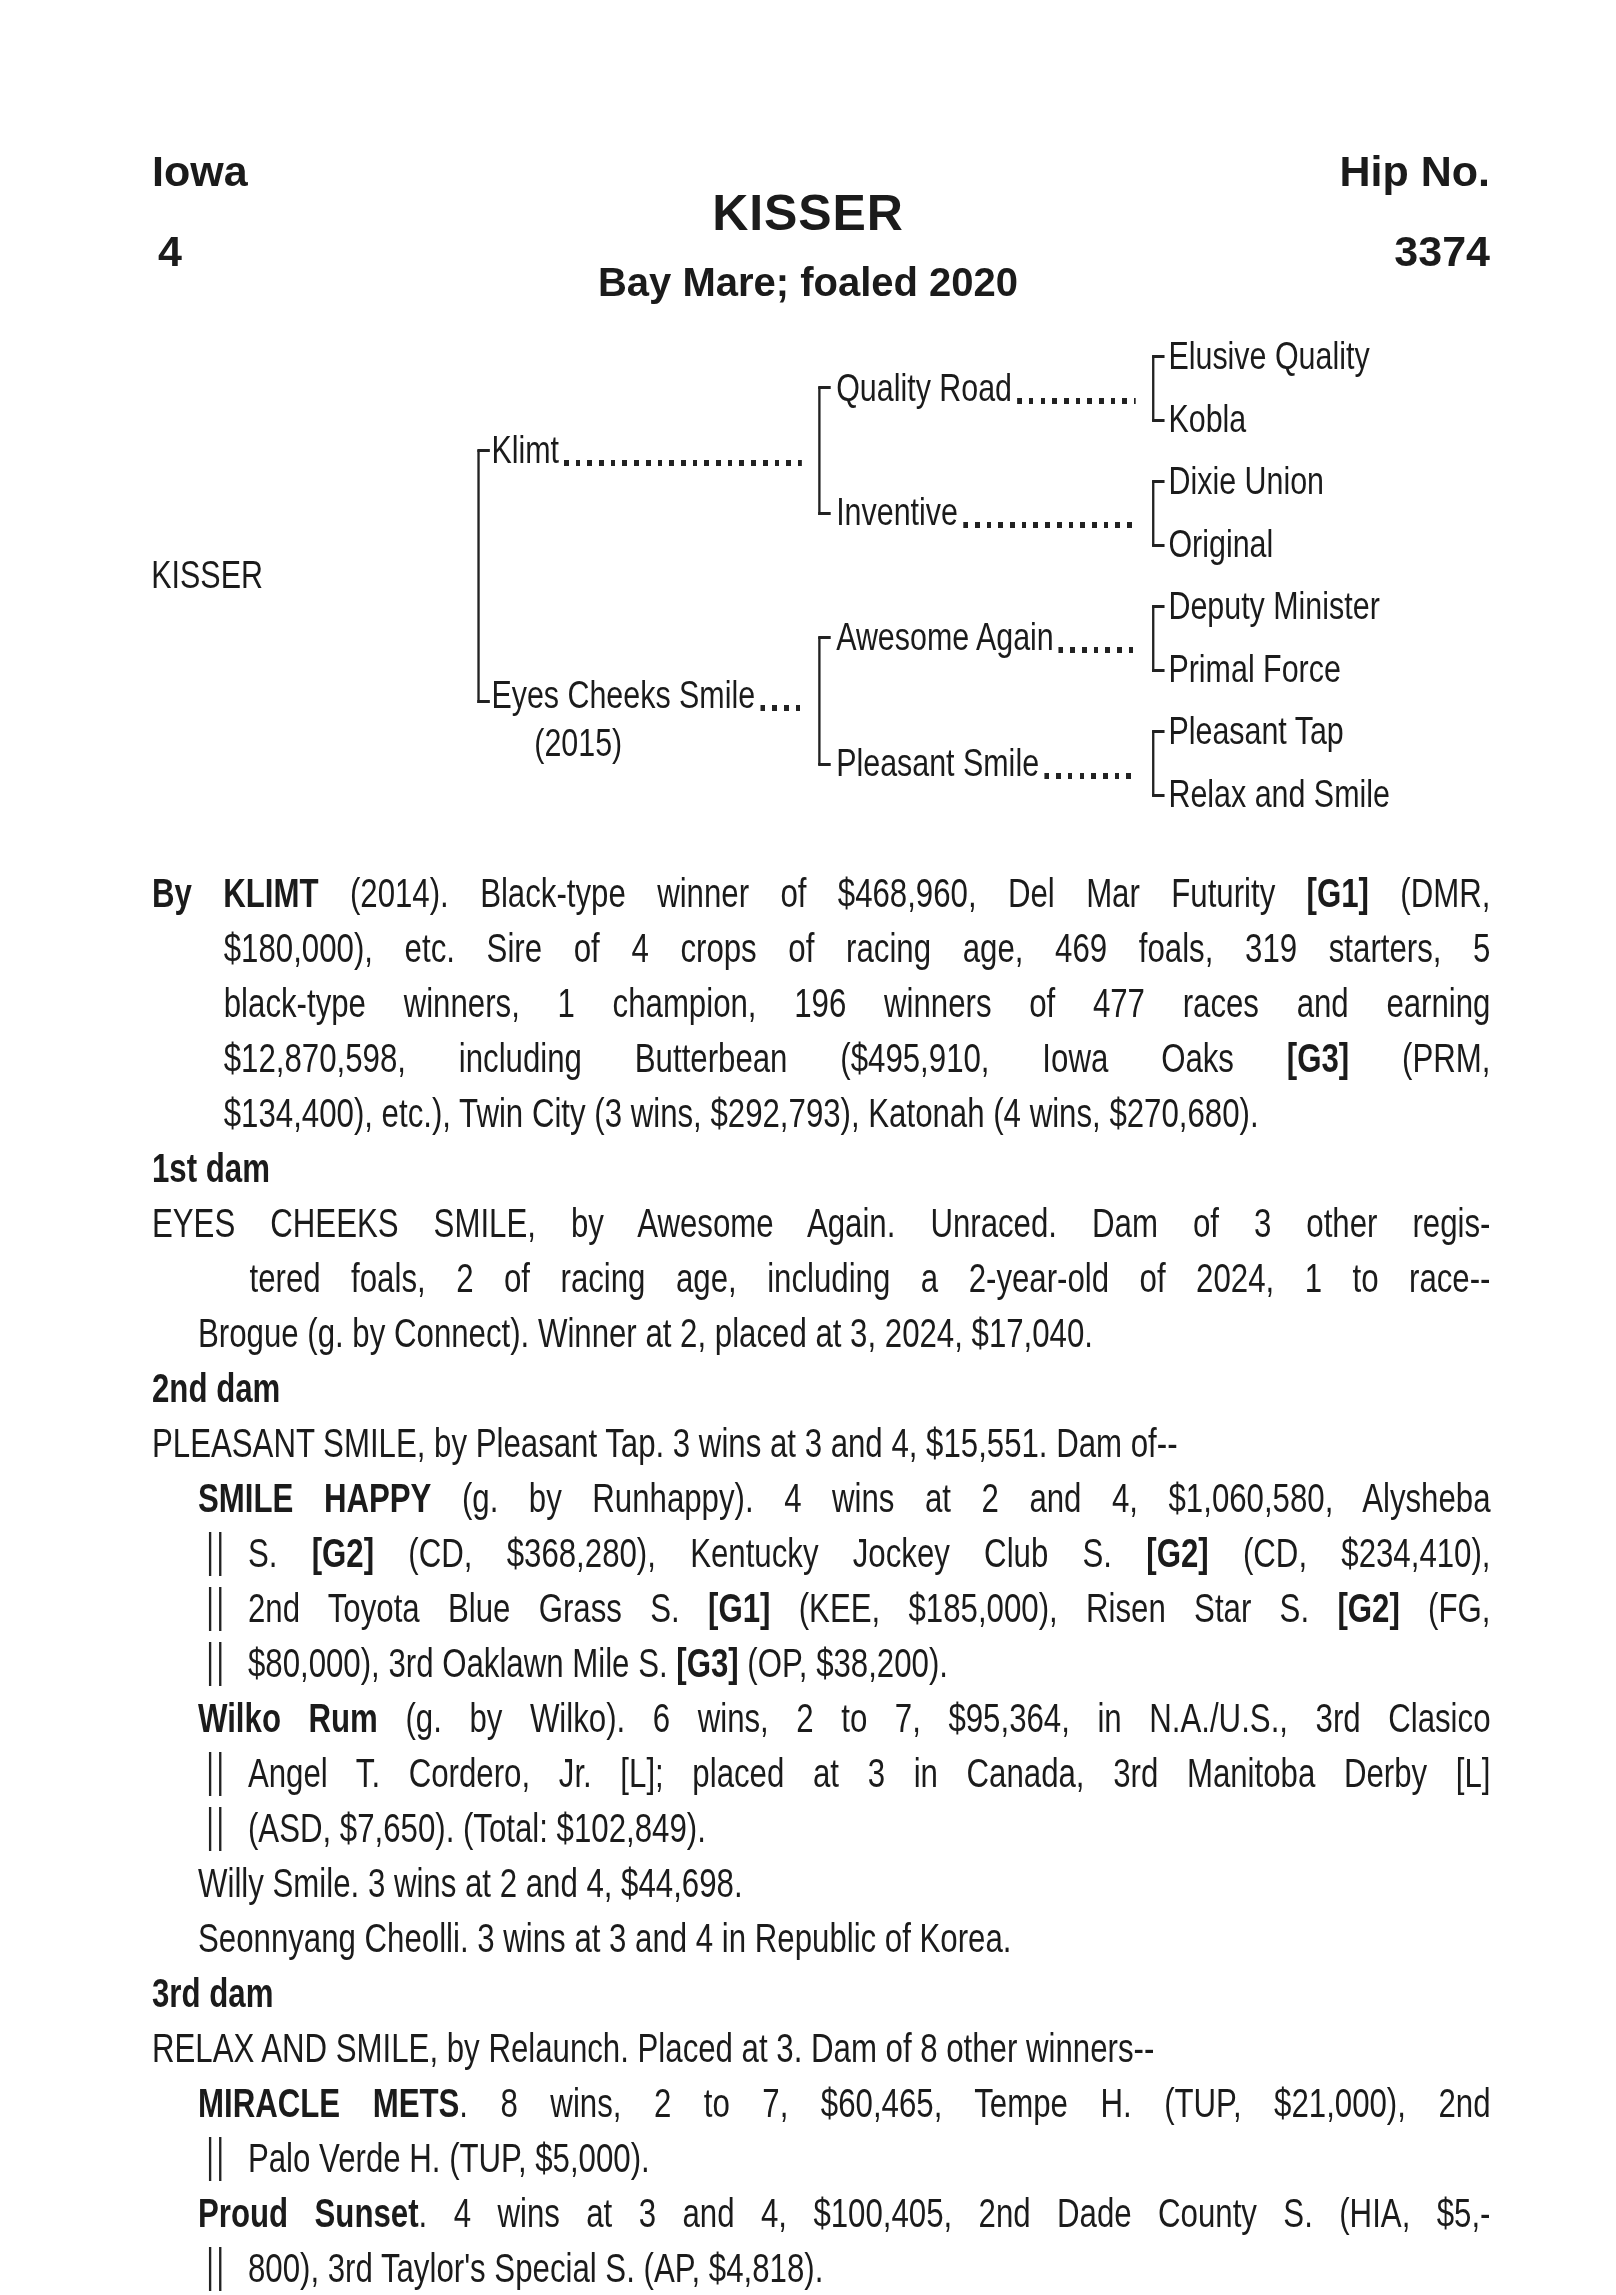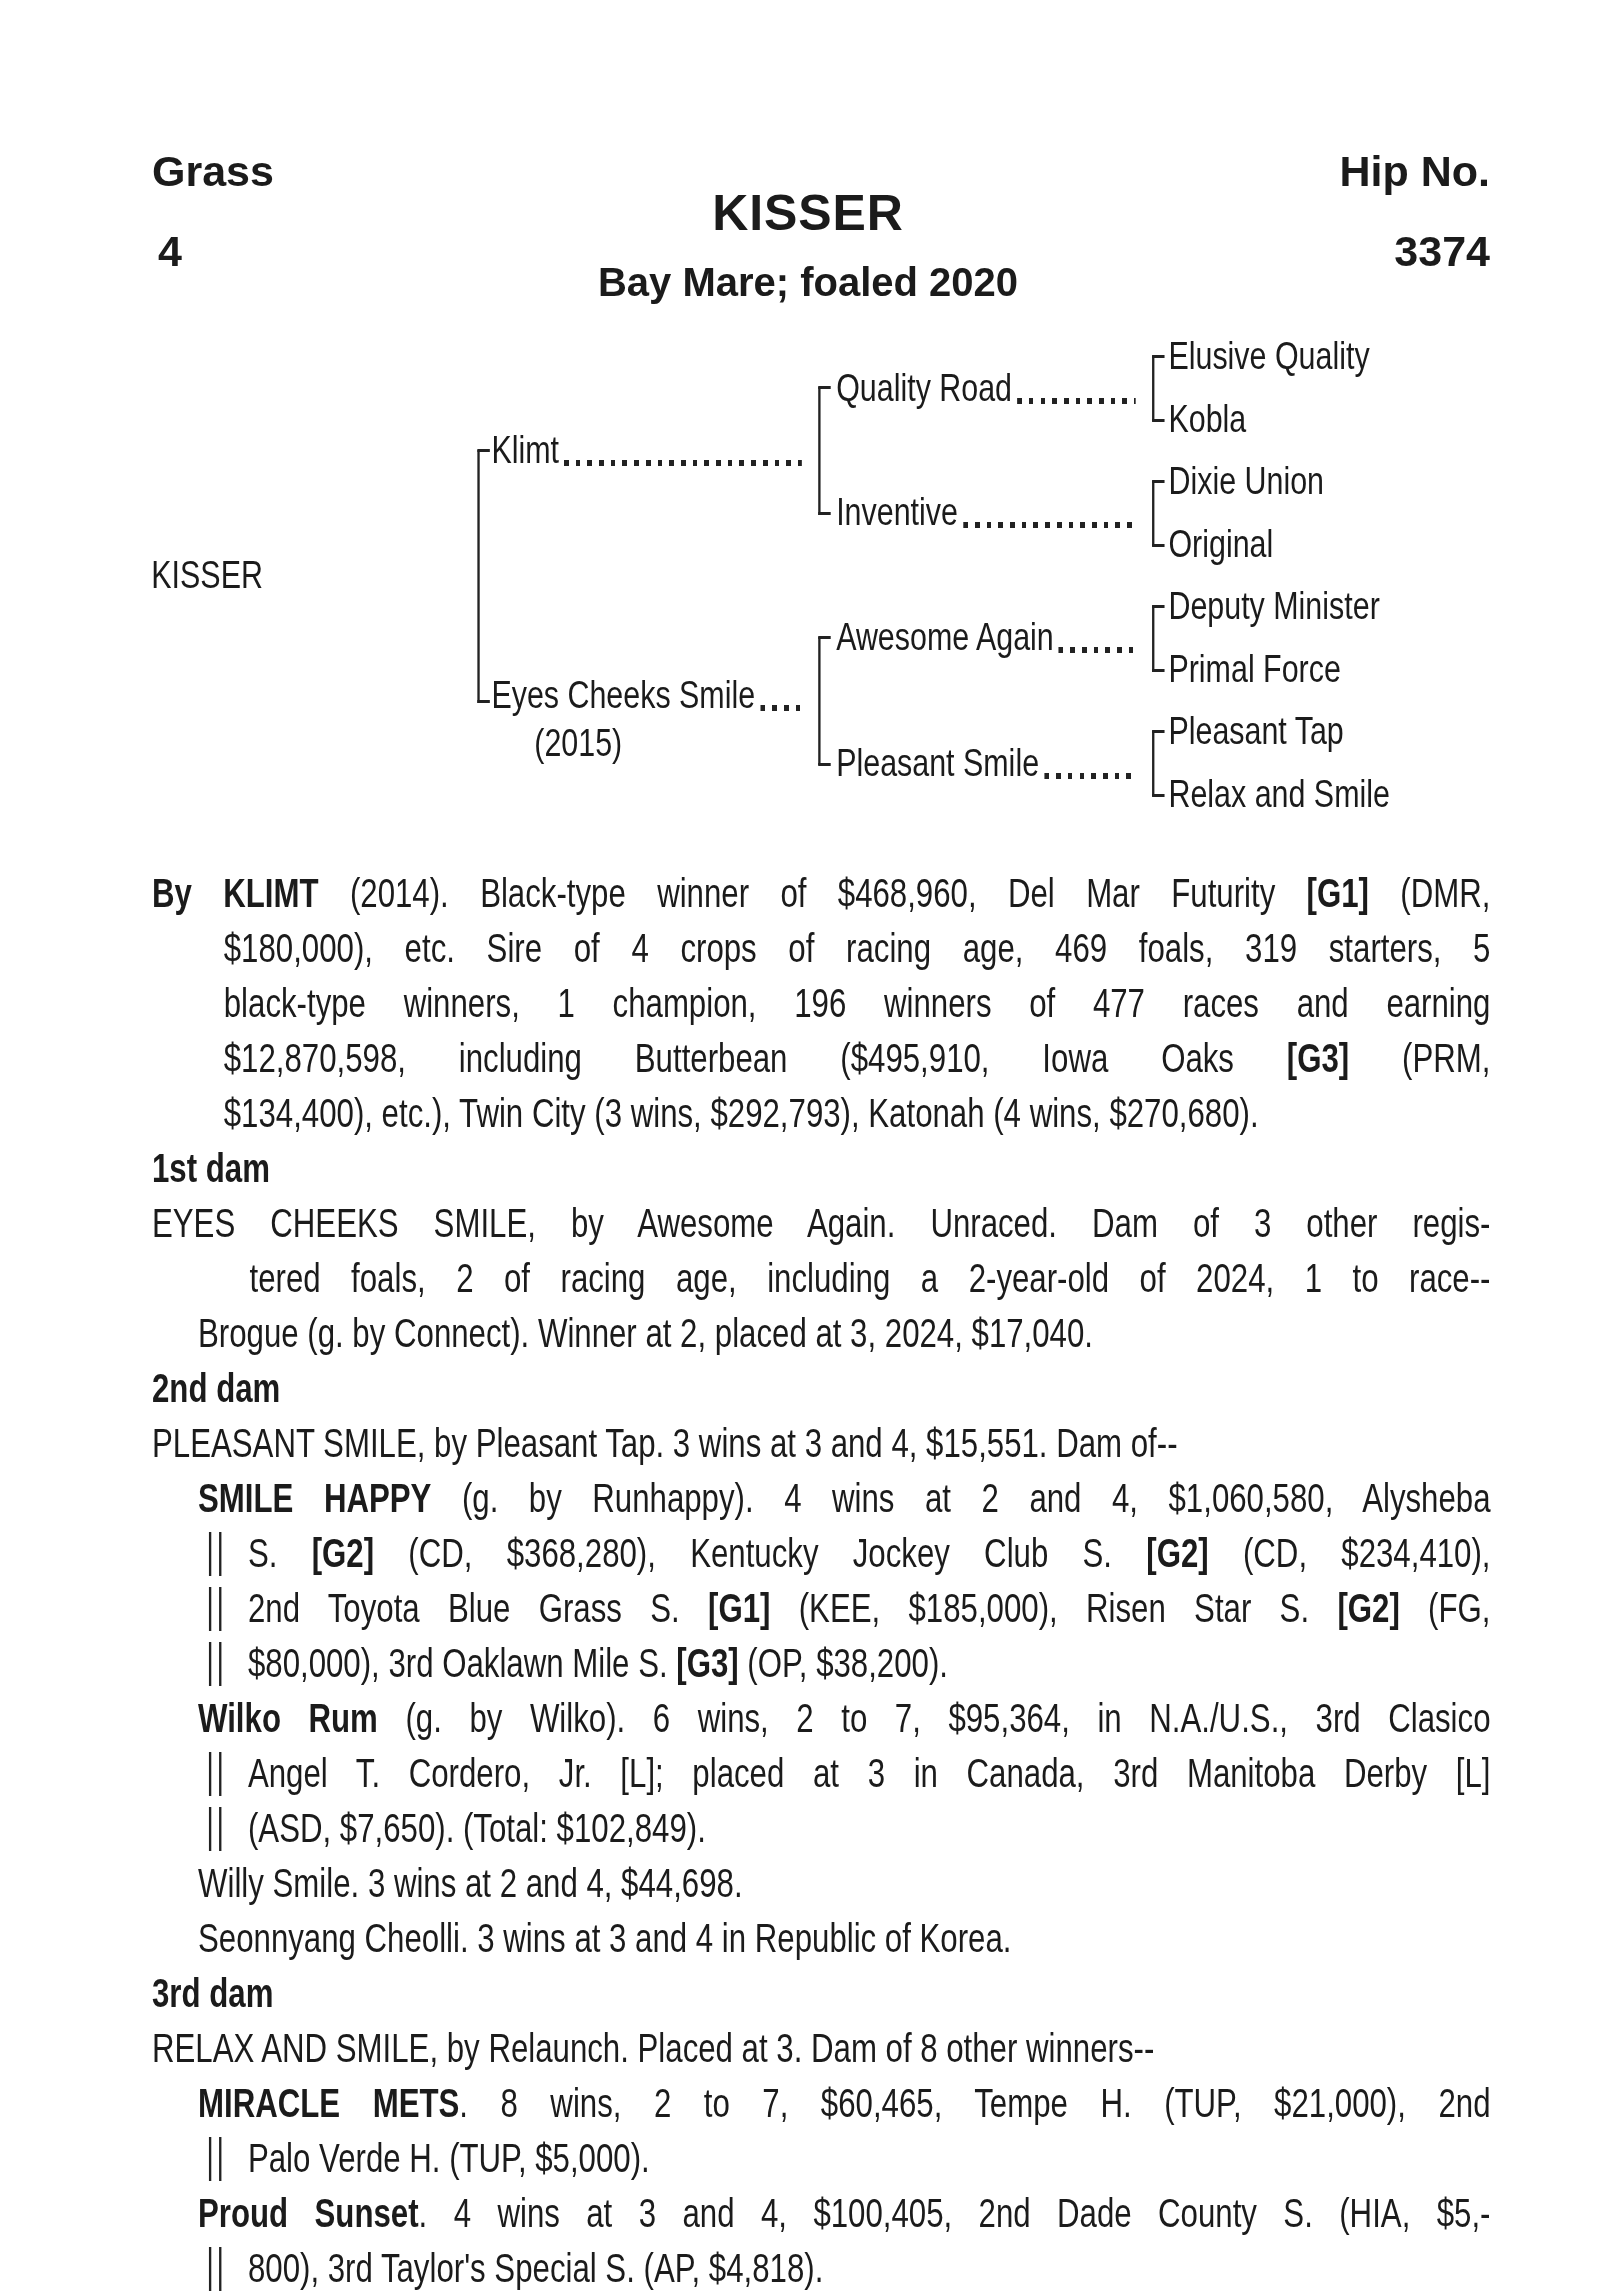--- a/index.html
+++ b/index.html
@@ -38,21 +38,21 @@
   .pg{padding-left:59px;}
   .bar{padding-left:123px;position:relative;}
   .bar::before{content:"";position:absolute;left:73px;top:5.5px;height:44px;width:10px;
                border-left:3.2px solid #222;border-right:3.2px solid #222;}
 </style>
 </head>
 <body>
 
 <div class="page">
 
-  <div class="barn-label">Grass</div>
+  <div class="barn-label">Iowa</div>
   <div class="barn-number">4</div>
   <div class="hip-block">Hip No.</div>
   <div class="hip-number">3374</div>
   <div class="title">KISSER</div>
   <div class="foaled">Bay Mare; foaled 2020</div>
 
   <div class="tree condensed">
 
     <div class="tnode row" style="top:551px;left:194px;">
       <span class="tname">KISSER</span>

